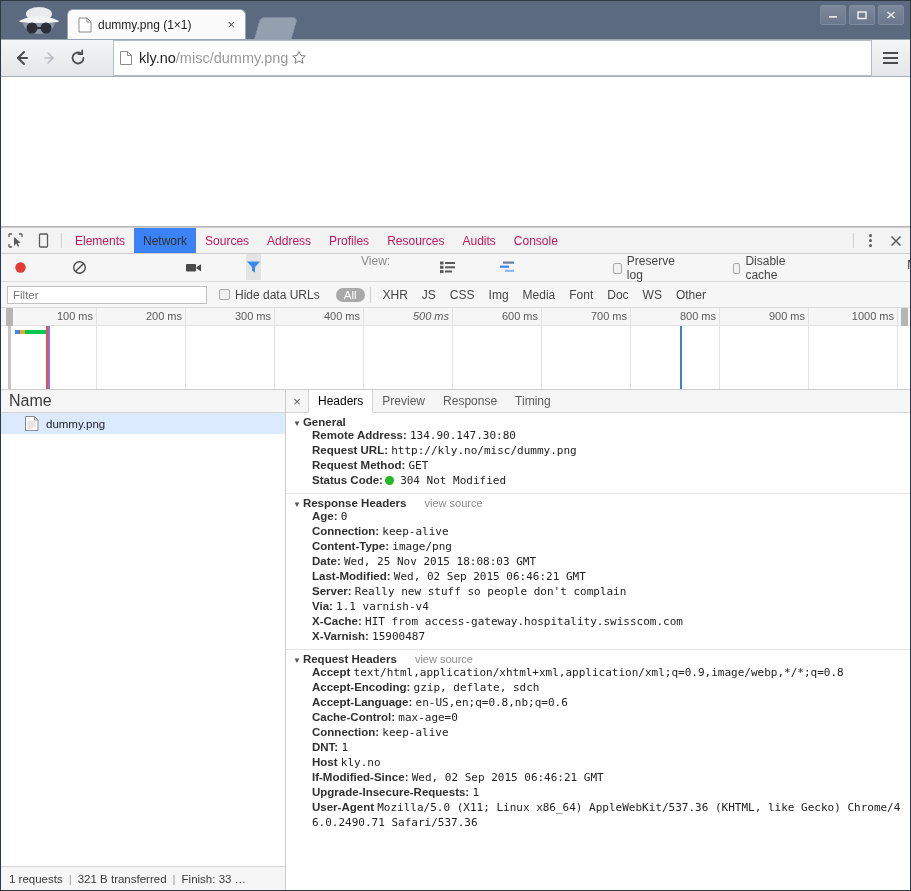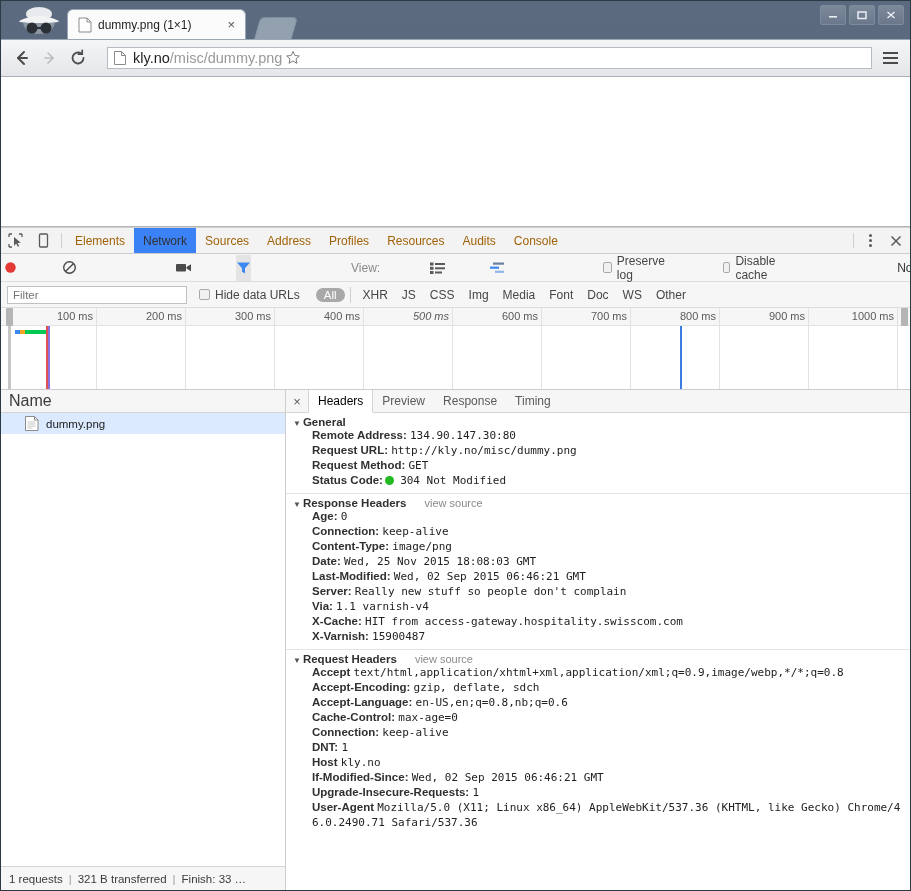--- a/index.html
+++ b/index.html
@@ -79,25 +79,25 @@
     display: flex; align-items: center;
     padding: 0 8px;
   }
   .navbtn {
     width: 26px; height: 26px; margin-right: 2px;
     display: flex; align-items: center; justify-content: center;
     color: #4c4c4c;
   }
   .navbtn.disabled { color: #b9bdc2; }
   #omnibox {
-    flex: 1 1 auto; height: 22px;
+    flex: 1 1 auto; height: 36px;
     background: #fff;
     border: 1px solid #b5bcc4;
     border-radius: 0;
-    margin: 0 6px 0 14px;
+    margin: 0 6px 0 20px;
     display: flex; align-items: center;
     padding: 0 6px;
   }
   #page-icon { width: 12px; height: 14px; margin-right: 7px; flex: 0 0 12px; }
   #url { font-size: 14.5px; color: #999; white-space: nowrap; overflow: hidden; }
   #url b { color: #222; font-weight: normal; }
   #star { width: 22px; margin-right: 2px; display:flex; align-items:center; justify-content:center;}
   #menu-btn { width: 24px; display: flex; flex-direction: column; align-items: center; justify-content: center; gap: 3px; }
   #menu-btn i { display:block; width: 15px; height: 2px; background: #4a4a4a; }
 
@@ -122,34 +122,34 @@
     border-bottom: 1px solid #cdcdcd;
     display: flex; align-items: stretch;
   }
   .dt-icon {
     width: 28px; display: flex; align-items: center; justify-content: center;
     color: #5a5a5a;
   }
   .dt-sep { width: 1px; background: #d0d0d0; margin: 5px 4px; }
   .dt-tab {
     padding: 0 9px; display: flex; align-items: center;
-    font-size: 12px; color: #a16207;
+    font-size: 12px; color: #be185d;
   }
   .dt-tab.active { background: #3b82f6; color: #303030; }
   #dt-right { margin-left: auto; display: flex; align-items: stretch; }
   .dt-kebab { width: 24px; display:flex; flex-direction:column; align-items:center; justify-content:center; gap:2px; }
   .dt-kebab i { width: 3px; height: 3px; background: #5a5a5a; border-radius: 50%; display:block; }
   .dt-close { width: 28px; display:flex; align-items:center; justify-content:center; color:#5a5a5a; font-size:15px; }
 
   #dt-toolbar2 {
     flex: 0 0 28px; height: 28px;
     background: #f6f6f6;
     border-bottom: 1px solid #dcdcdc;
-    display: flex; align-items: center;
-    padding-left: 2px; font-size: 12px; color: #464646; gap: 44px;
+    display: flex; align-items: flex-start;
+    padding-left: 12px; font-size: 12px; color: #464646; gap: 44px;
   }
   .t2-icon { width: 28px; height: 26px; display:flex; align-items:center; justify-content:center; }
   .t2-icon.on { background: #e4e4e4; }
   .t2-sep { width: 1px; height: 16px; background: #cfcfcf; margin: 0 5px; }
   .cb {
     display: inline-block; width: 11px; height: 11px;
     border: 1px solid #a9a9a9; background: #f1f1f1;
     border-radius: 2px; vertical-align: -1px; margin-right: 5px;
   }
   .cblabel { display: flex; align-items: center; margin-right: 12px; color: #464646; }
@@ -160,21 +160,21 @@
   }
 
   #dt-filterbar {
     flex: 0 0 26px; height: 26px;
     background: #f6f6f6;
     border-bottom: 1px solid #dcdcdc;
     display: flex; align-items: center;
     padding: 0 6px; font-size: 12px; color: #464646;
   }
   #filter-input {
-    width: 180px; height: 18px;
+    width: 200px; height: 18px;
     border: 1px solid #c0c0c0; background: #fff;
     font-size: 11.5px; color: #9b9b9b;
     padding: 0 5px; outline: none;
     font-family: "Liberation Sans", sans-serif;
   }
   #pill-all {
     background: #a9a9a9; color: #fff;
     border-radius: 9px; padding: 1px 8px;
     font-size: 11.5px; margin-left: 4px;
   }

